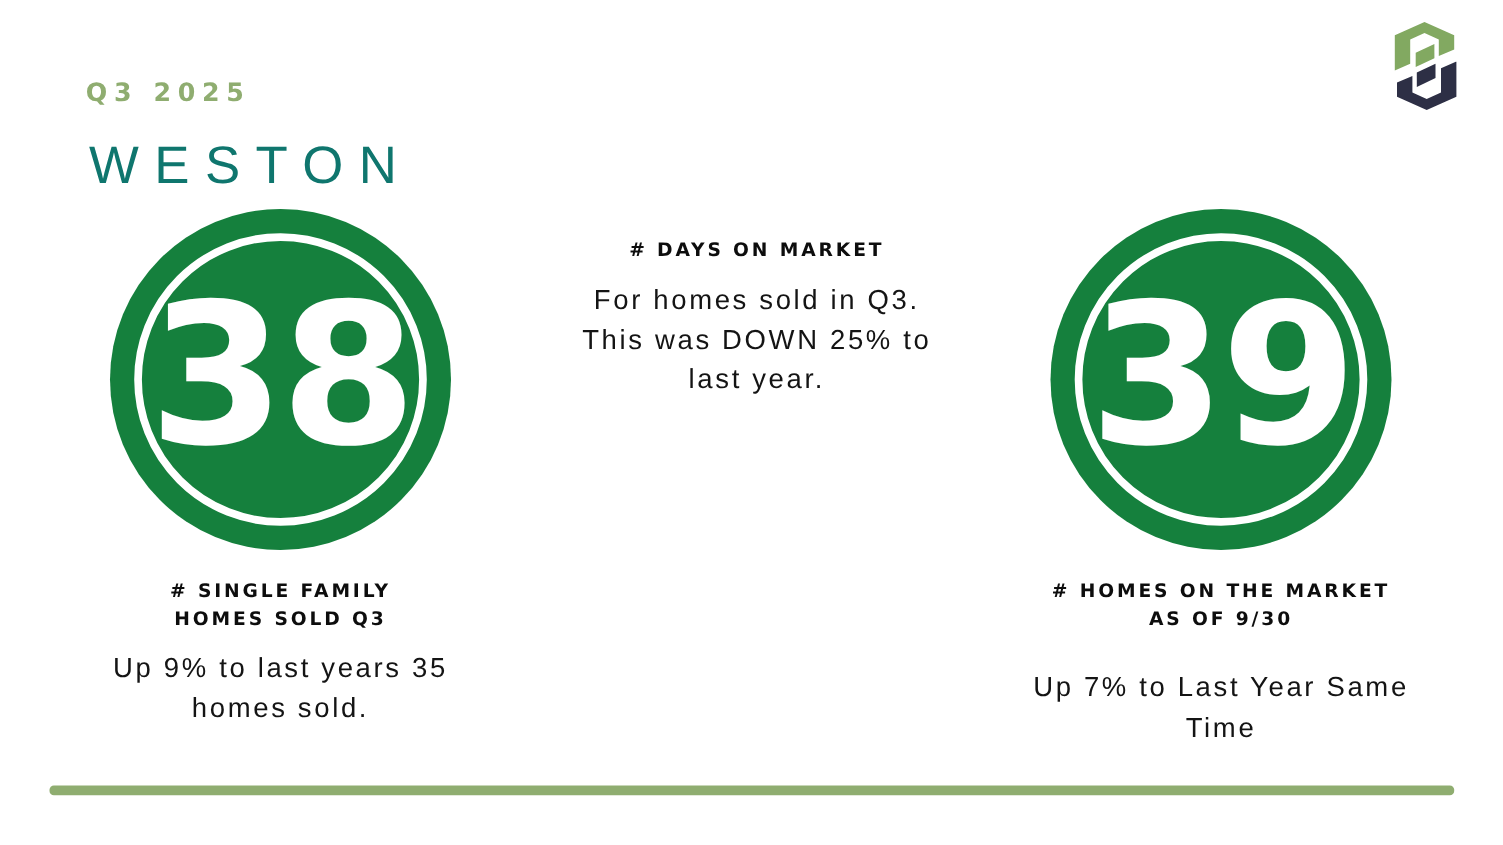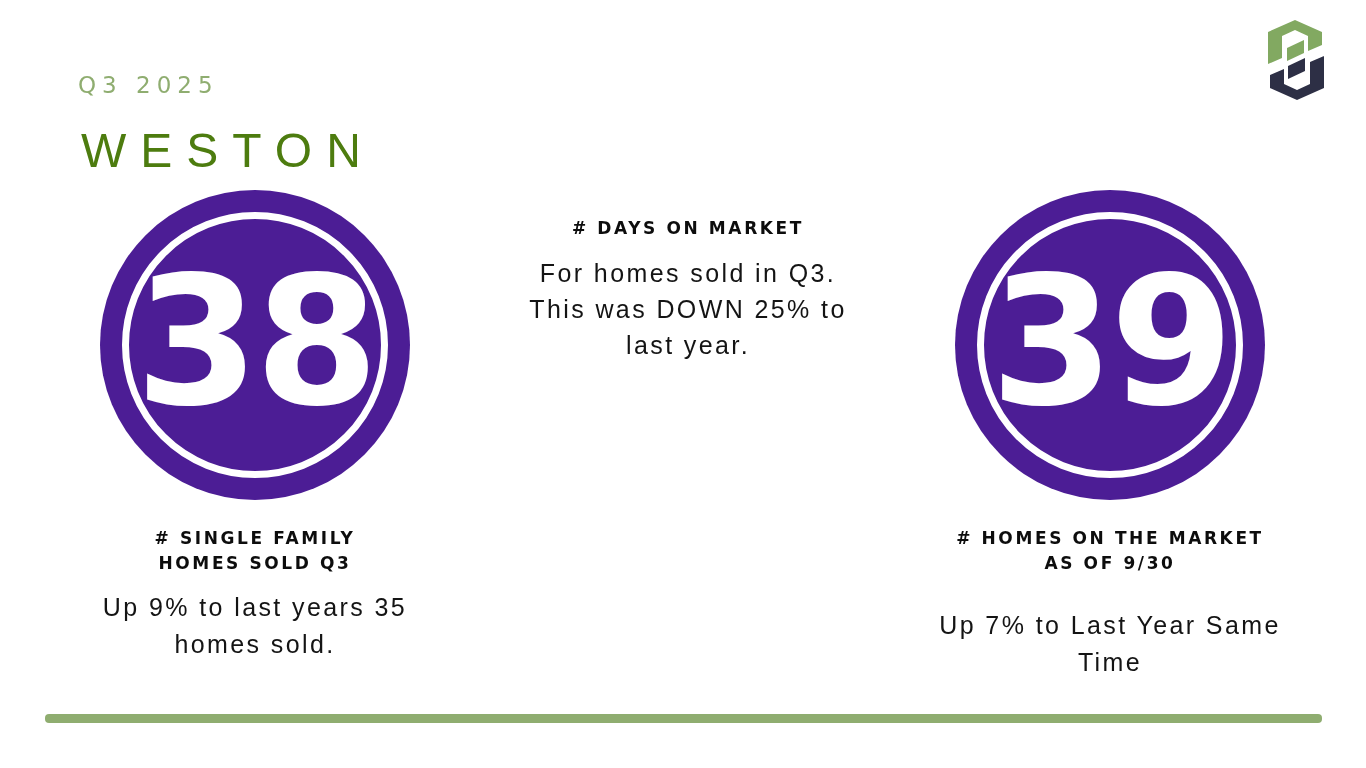--- a/index.html
+++ b/index.html
@@ -19,33 +19,33 @@
 
   
   .header {
     position: absolute;
     left: 78px;
     top: 74px;
   }
   .quarter-label {
     font-family: "DejaVu Sans", sans-serif;
     font-size: 23px;
-    font-weight: 400;
+    font-weight: 700;
     letter-spacing: 6px;
     color: #8fad70;
     line-height: 1;
     margin: 0;
     white-space: nowrap;
   }
   .town-name {
     font-family: "Liberation Sans", sans-serif;
     font-size: 48px;
     font-weight: 300;
     letter-spacing: 14px;
-    color: #4d7c0f;
+    color: #0f766e;
     line-height: 1;
     margin: 30px 0 0 3px;
     white-space: nowrap;
   }
 
   
   .logo {
     position: absolute;
     right: 38px;
     top: 18px;
@@ -67,21 +67,21 @@
     text-align: center;
   }
   .stat-col.col-1 { left: 55px;  width: 400px; }
   .stat-col.col-2 { left: 488px; width: 400px; }
   .stat-col.col-3 { left: 910px; width: 400px; }
 
   .badge {
     width: 310px;
     height: 310px;
     border-radius: 50%;
-    background: #4c1d95;
+    background: #15803d;
     margin: 0 auto;
     position: relative;
     display: flex;
     align-items: center;
     justify-content: center;
   }
   .badge::before {
     content: "";
     position: absolute;
     left: 22px;

